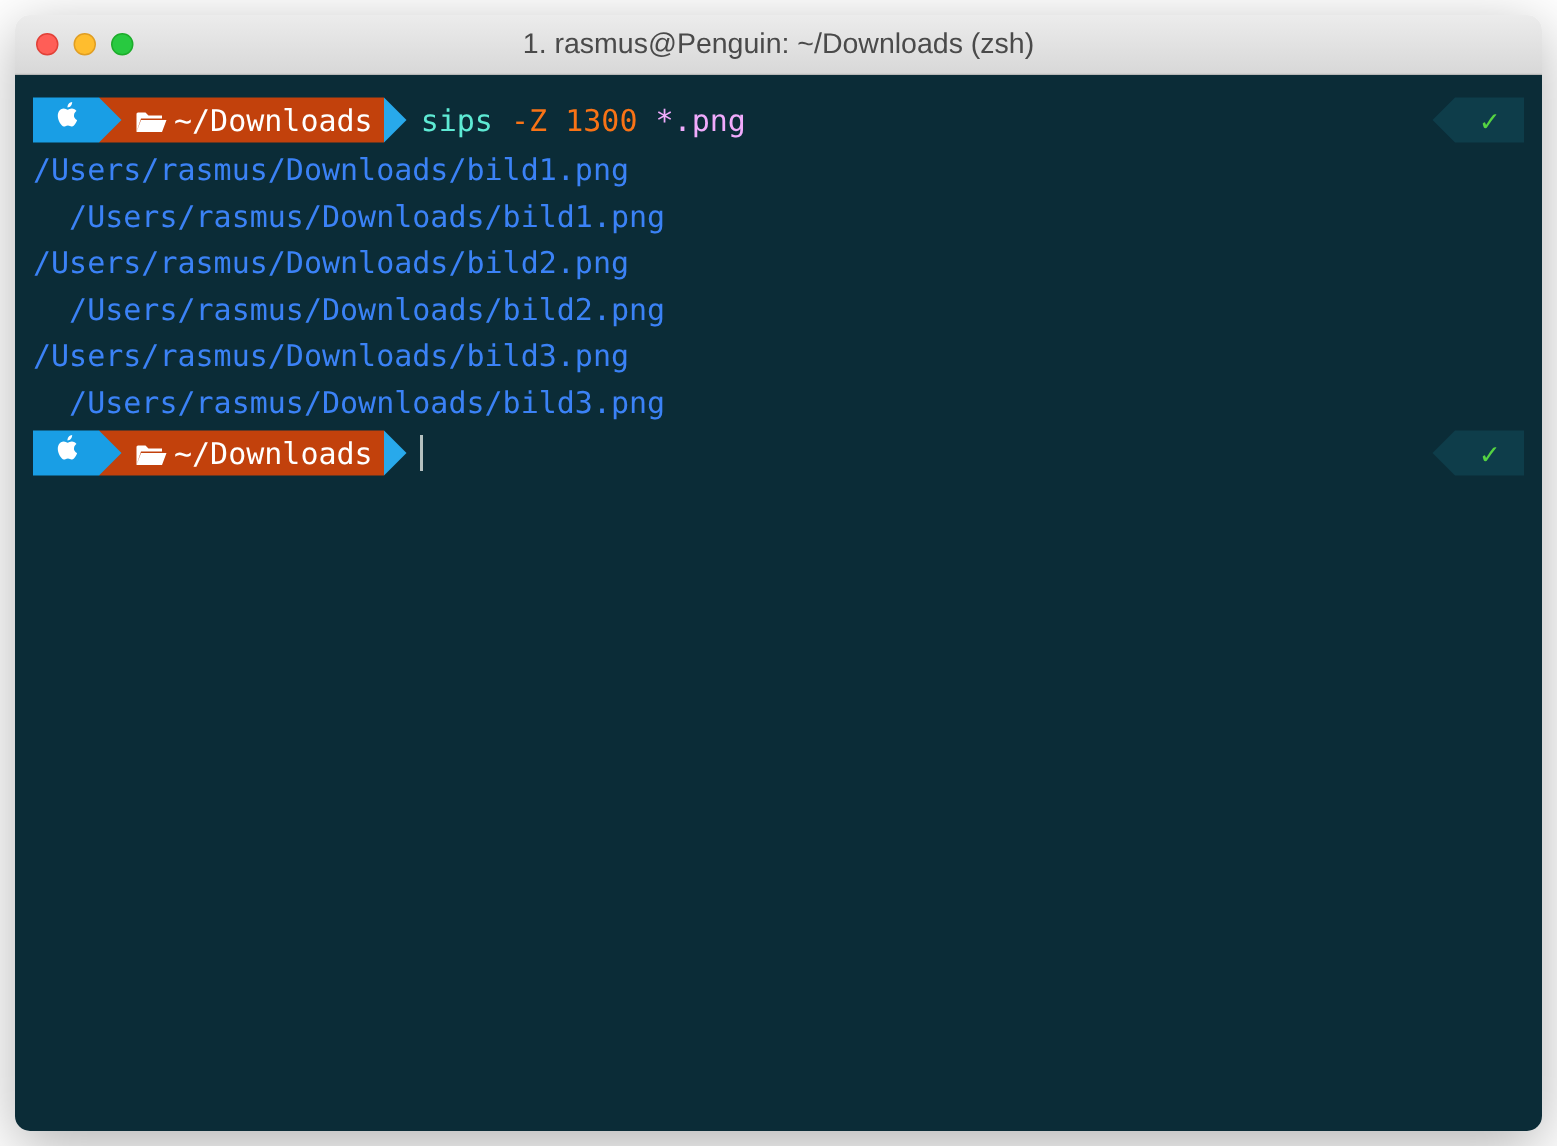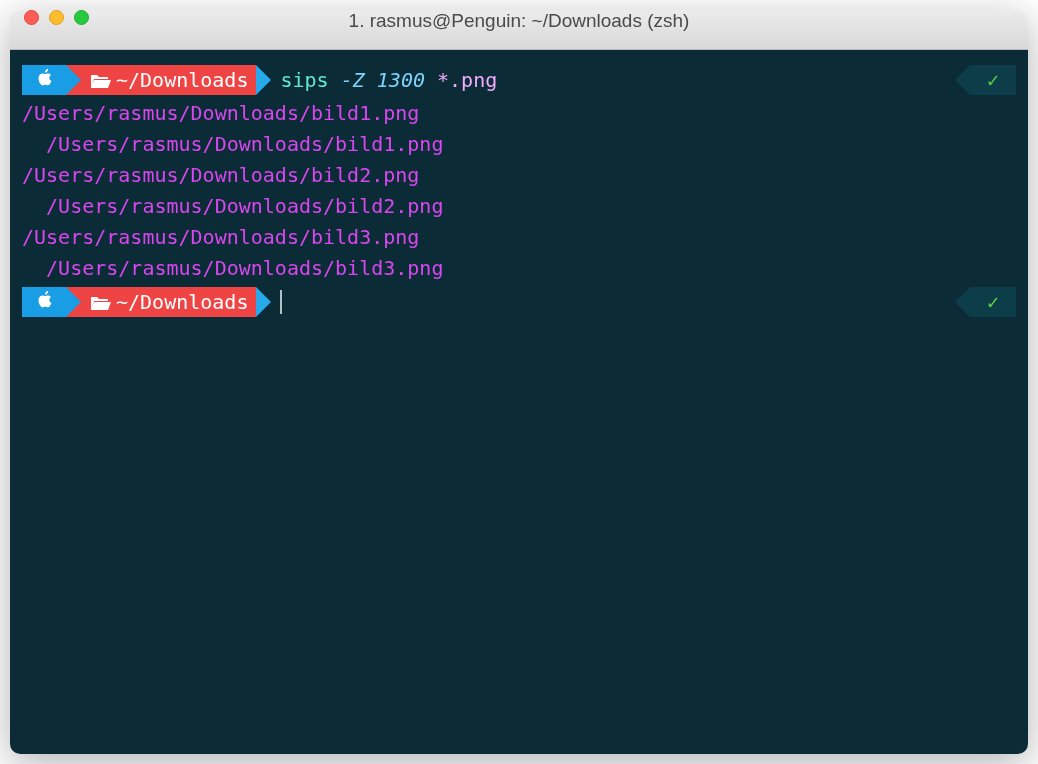--- a/index.html
+++ b/index.html
@@ -20,21 +20,21 @@
       overflow: hidden;
       box-shadow: 0 10px 40px rgba(0,0,0,0.3);
       display: flex;
       flex-direction: column;
     }
     .titlebar {
       height: 40px;
       background: linear-gradient(to bottom, #ececec, #d8d8d8);
       border-bottom: 1px solid #b8b8b8;
       display: flex;
-      align-items: flex-start;
+      align-items: center;
       position: relative;
       padding: 0 14px;
     }
     .traffic-lights {
       display: flex;
       gap: 10px;
       align-items: center;
     }
     .light {
       width: 15px;
@@ -92,21 +92,21 @@
       border-top: 15px solid transparent;
       border-bottom: 15px solid transparent;
       border-left: 15px solid #199ee5;
       z-index: 2;
     }
     .apple-icon {
       font-size: 18px;
       color: #fff;
     }
     .seg-path {
-      background: #ef4444;
+      background: #c2410c;
       padding-left: 24px;
       padding-right: 8px;
       color: #fff;
       font-weight: 500;
     }
     .seg-path::after {
       content: '';
       position: absolute;
       right: -15px;
       top: 0;
@@ -121,21 +121,21 @@
       height: 15px;
       position: relative;
       margin-right: 6px;
       vertical-align: middle;
     }
     .folder-icon svg { display: block; }
     .cmd {
       margin-left: 24px;
     }
     .cmd-name { color: #5eead4; }
-    .cmd-arg { color: #7dd3fc; font-style: italic; }
+    .cmd-arg { color: #f97316; }
     .cmd-glob { color: #f0abfc; }
     .status-right {
       margin-left: auto;
       display: inline-flex;
       align-items: center;
     }
     .status-arrow {
       width: 0; height: 0;
       border-top: 15px solid transparent;
       border-bottom: 15px solid transparent;
@@ -146,21 +146,21 @@
       height: 30px;
       width: 46px;
       display: inline-flex;
       align-items: center;
       justify-content: center;
     }
     .check {
       color: #55d342;
       font-size: 20px;
     }
-    .output { color: #d946ef; }
+    .output { color: #3b82f6; }
     .cursor {
       display: inline-block;
       width: 2px;
       height: 24px;
       background: #b5c1c0;
       margin-left: 24px;
       vertical-align: middle;
     }
   </style>
 </head>

